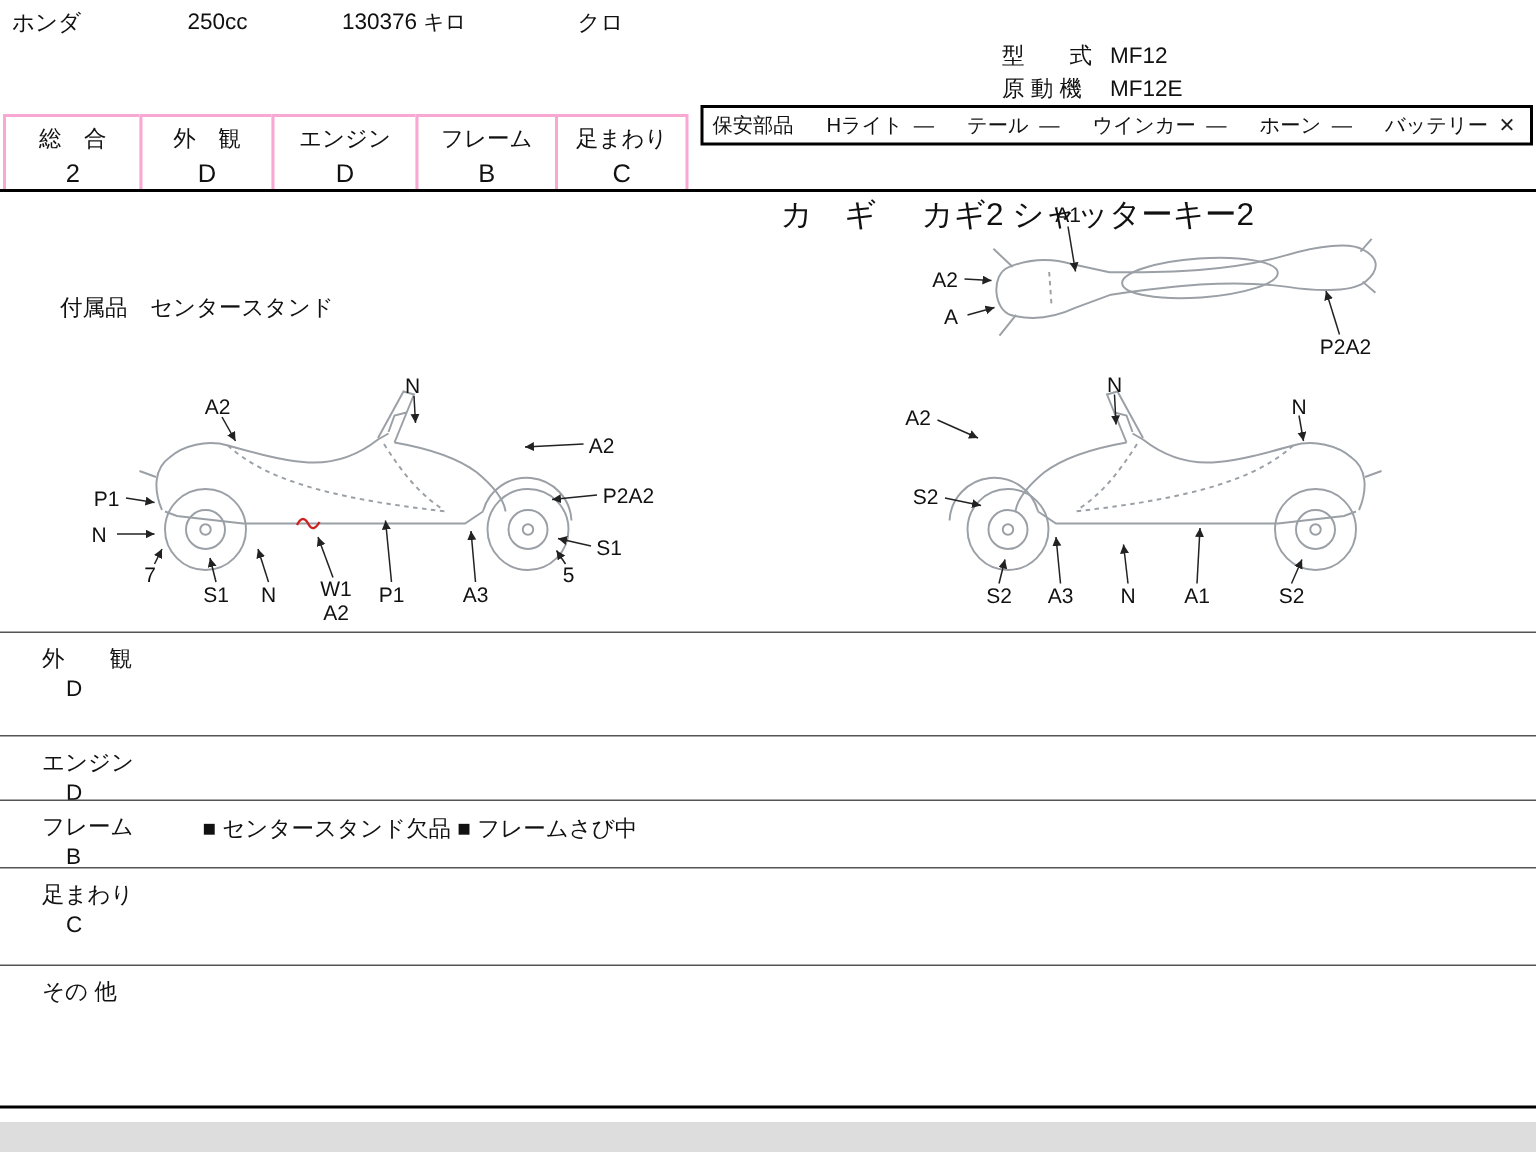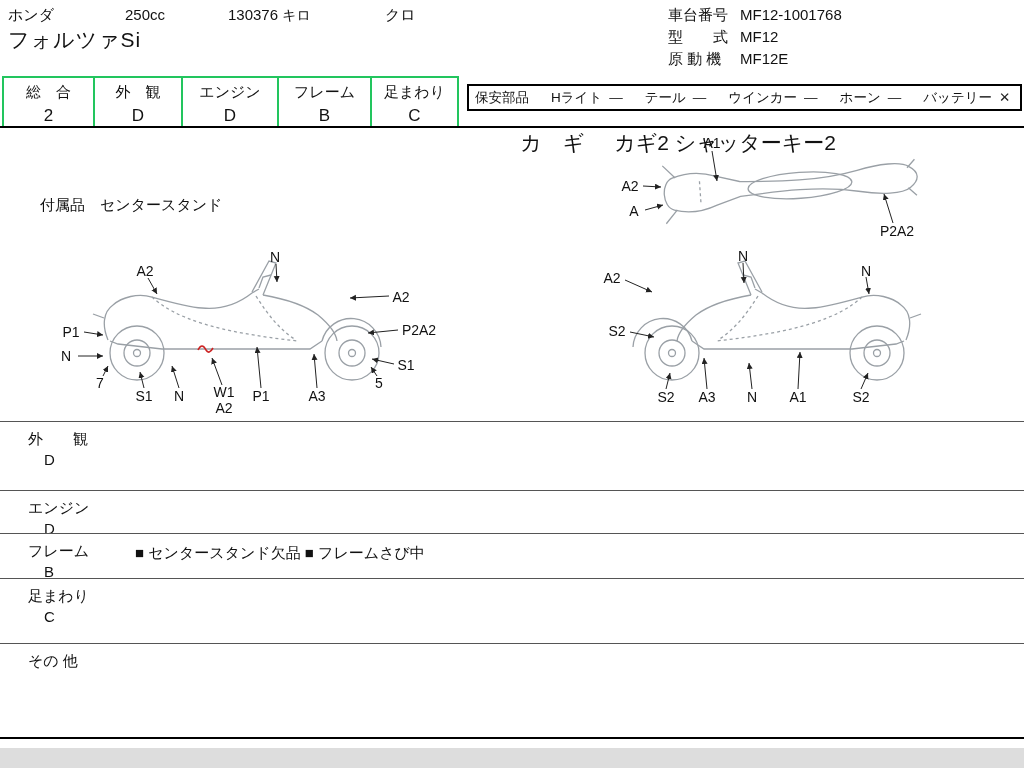--- a/index.html
+++ b/index.html
@@ -7,21 +7,21 @@
   .sheet{position:relative;width:1024px;height:748px;background:#fff;
          font-family:"Liberation Sans","DejaVu Sans",sans-serif;color:#111;overflow:hidden}
   .abs{position:absolute}
   .t15{font-size:15px}
   .t11{font-size:14px}
   .model-name{font-size:21px;letter-spacing:1px}
   .hlabel{display:inline-block;width:72px;font-size:15px}
   .hval{font-size:15px}
   
   .grade-row{display:flex}
-  .gbox{border:2px solid #22c55e;margin-left:-2px;height:52px;text-align:center;padding-top:5px;background:#fff}
+  .gbox{border:2px solid #f9a8d4;margin-left:-2px;height:52px;text-align:center;padding-top:5px;background:#fff}
   .gbox:first-child{margin-left:0}
   .gl{font-size:15px;white-space:pre}
   .gv{font-size:17px;margin-top:4px}
   
   .safety{border:2px solid #000;display:flex;align-items:center;padding:0 6px;font-size:13.5px;white-space:nowrap}
   .sitem{margin-left:22px;white-space:nowrap}
   .sval{margin-left:7px;color:#222}
   .sval.x{font-weight:bold}
   .keys{font-size:21px;white-space:pre}
   .hline{position:absolute;left:0;width:1024px;background:#000}
@@ -35,23 +35,21 @@
 </style>
 </head>
 <body>
 
 <div class="sheet">
 
   <span class="abs t15" style="left:8px;top:6px">ホンダ</span>
   <span class="abs t15" style="left:125px;top:6px">250cc</span>
   <span class="abs t15" style="left:228px;top:6px"><span>130376</span> <span class="t11">キロ</span></span>
   <span class="abs t15" style="left:385px;top:6px">クロ</span>
-  <div class="abs model-name" style="left:8px;top:26px">フォルツァSi</div>
-
-  <div class="abs" style="left:668px;top:6px"><span class="hlabel">車台番号</span><span class="hval">MF12-1001768</span></div>
+
   <div class="abs" style="left:668px;top:28px"><span class="hlabel">型　　式</span><span class="hval">MF12</span></div>
   <div class="abs" style="left:668px;top:50px"><span class="hlabel">原 動 機</span><span class="hval">MF12E</span></div>
 
   <div class="abs grade-row" style="left:2px;top:76px">
     <div class="gbox" style="width:93px">
       <div class="gl">総　合</div>
       <div class="gv">2</div>
     </div>
     <div class="gbox" style="width:90px">
       <div class="gl">外　観</div>
@@ -64,21 +62,21 @@
     <div class="gbox" style="width:95px">
       <div class="gl">フレーム</div>
       <div class="gv">B</div>
     </div>
     <div class="gbox" style="width:89px">
       <div class="gl">足まわり</div>
       <div class="gv">C</div>
     </div>
   </div>
 
-  <div class="abs safety" style="left:467px;top:84px;width:555px;height:27px">
+  <div class="abs safety" style="left:467px;top:70px;width:555px;height:27px">
     <span>保安部品</span>
     <span class="sitem"><span>Hライト</span><span class="sval">—</span></span>
     <span class="sitem"><span>テール</span><span class="sval">—</span></span>
     <span class="sitem"><span>ウインカー</span><span class="sval">—</span></span>
     <span class="sitem"><span>ホーン</span><span class="sval">—</span></span>
     <span class="sitem"><span>バッテリー</span><span class="sval x">✕</span></span>
   </div>
   <div class="abs keys" style="left:497px;top:105px">
     <span>カ　ギ</span><span style="margin-left:30px">カギ2 シャッターキー2</span>
   </div>

